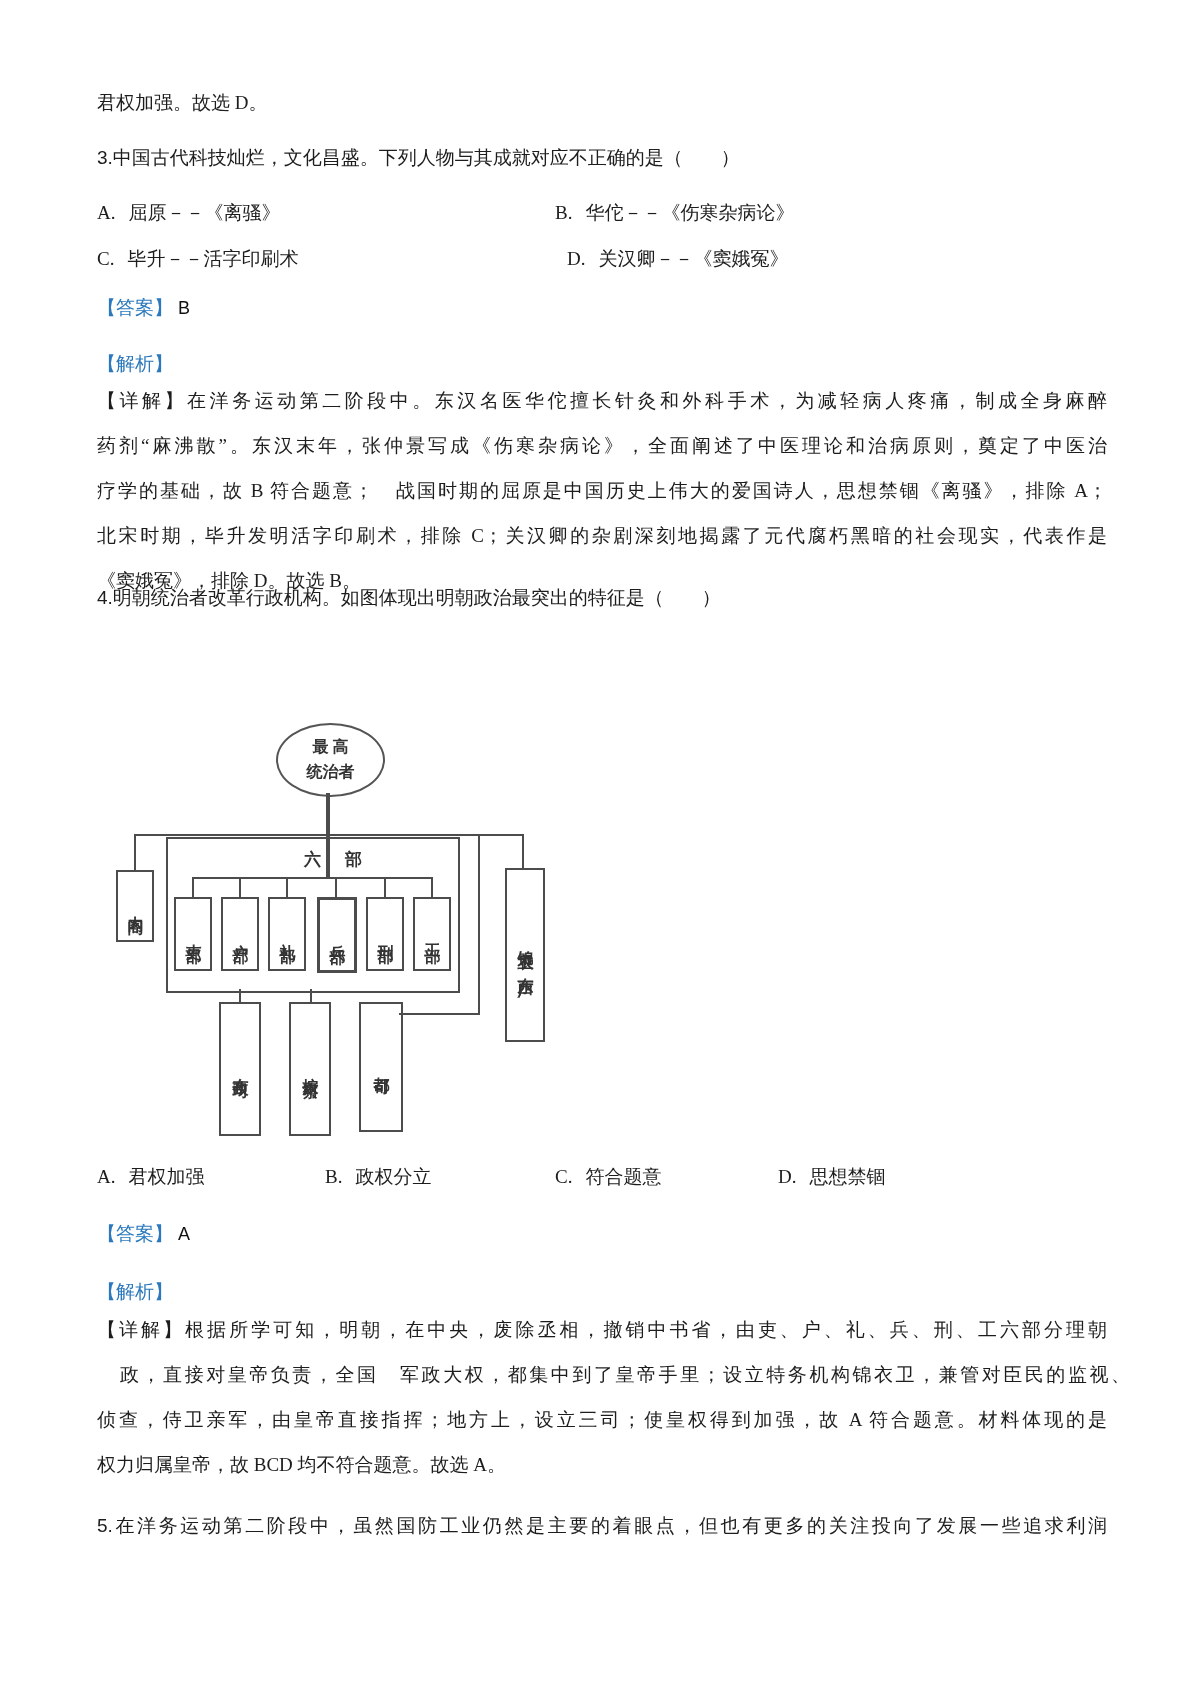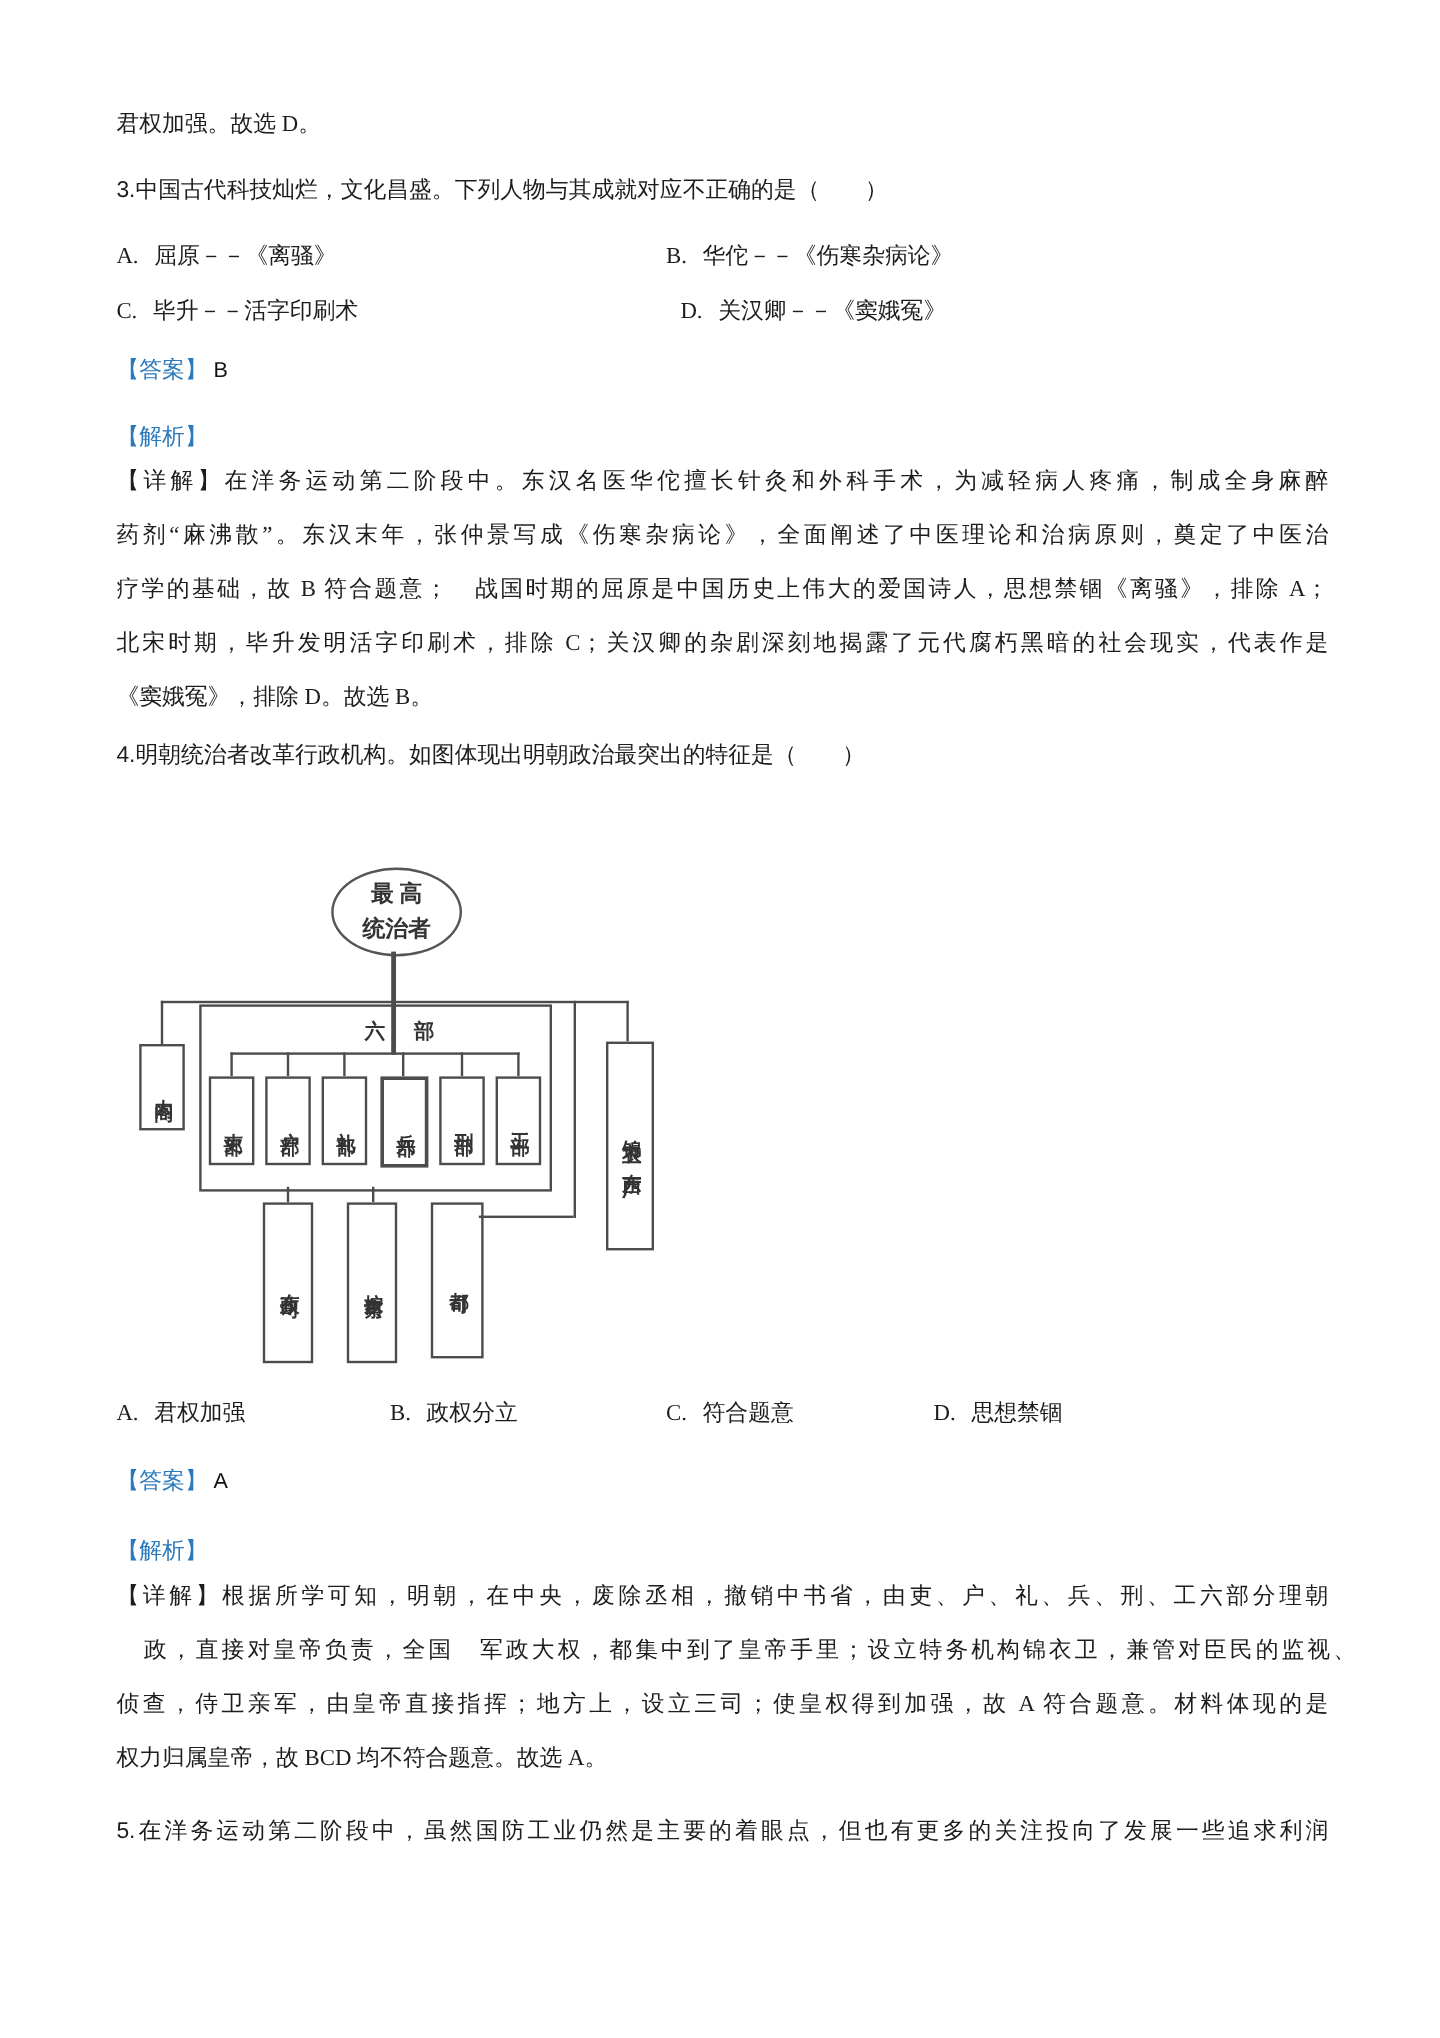--- a/index.html
+++ b/index.html
@@ -24,21 +24,21 @@
   .dbox {
     position:absolute; border:2px solid #4c4c4c; background:#ffffff;
     writing-mode:vertical-rl; text-orientation:upright;
     display:flex; align-items:center; justify-content:center;
     font-size:16px; font-weight:bold; color:#333333; letter-spacing:3px;
   }
   .bigbox { position:absolute; border:2px solid #4c4c4c; background:transparent; }
   .oval {
     position:absolute; border:2px solid #555555; border-radius:50%;
     display:flex; flex-direction:column; align-items:center; justify-content:center;
-    font-size:19px; font-weight:bold; color:#333333; line-height:1.55; background:#ffffff;
+    font-size:16px; font-weight:bold; color:#333333; line-height:1.55; background:#ffffff;
   }
   .liubu-label {
     position:absolute; font-size:17px; font-weight:bold; color:#333333;
     letter-spacing:24px; padding-left:20px; text-align:center;
   }
 </style>
 </head>
 <body>
 
 <div class="page">
@@ -59,21 +59,21 @@
   <div class="abs" style="top:295px;"><span class="marker">【答案】</span><span class="ans-letter">B</span></div>
 
   <div class="abs" style="top:351px;"><span class="marker">【解析】</span></div>
 
   <div class="abs fill" style="top:388px;">【详解】在洋务运动第二阶段中。东汉名医华佗擅长针灸和外科手术，为减轻病人疼痛，制成全身麻醉</div>
   <div class="abs fill" style="top:433px;">药剂“麻沸散”。东汉末年，张仲景写成《伤寒杂病论》，全面阐述了中医理论和治病原则，奠定了中医治</div>
   <div class="abs fill" style="top:478px;">疗学的基础，故 B 符合题意；　战国时期的屈原是中国历史上伟大的爱国诗人，思想禁锢《离骚》，排除 A；</div>
   <div class="abs fill" style="top:523px;">北宋时期，毕升发明活字印刷术，排除 C；关汉卿的杂剧深刻地揭露了元代腐朽黑暗的社会现实，代表作是</div>
   <div class="abs" style="top:568px;">《窦娥冤》，排除 D。故选 B。</div>
 
-  <div class="abs" style="top:616px;"><span class="qnum">4.</span><span>明朝统治者改革行政机构。如图体现出明朝政治最突出的特征是（　　）</span></div>
+  <div class="abs" style="top:585px;"><span class="qnum">4.</span><span>明朝统治者改革行政机构。如图体现出明朝政治最突出的特征是（　　）</span></div>
 
   <div class="diagram">
 
     <div class="oval" style="left:176px; top:68px; width:105px; height:70px;">
       <div>最 高</div>
       <div>统治者</div>
     </div>
 
     <div class="dline" style="left:226px; top:138px; width:4px; height:86px;"></div>
 

